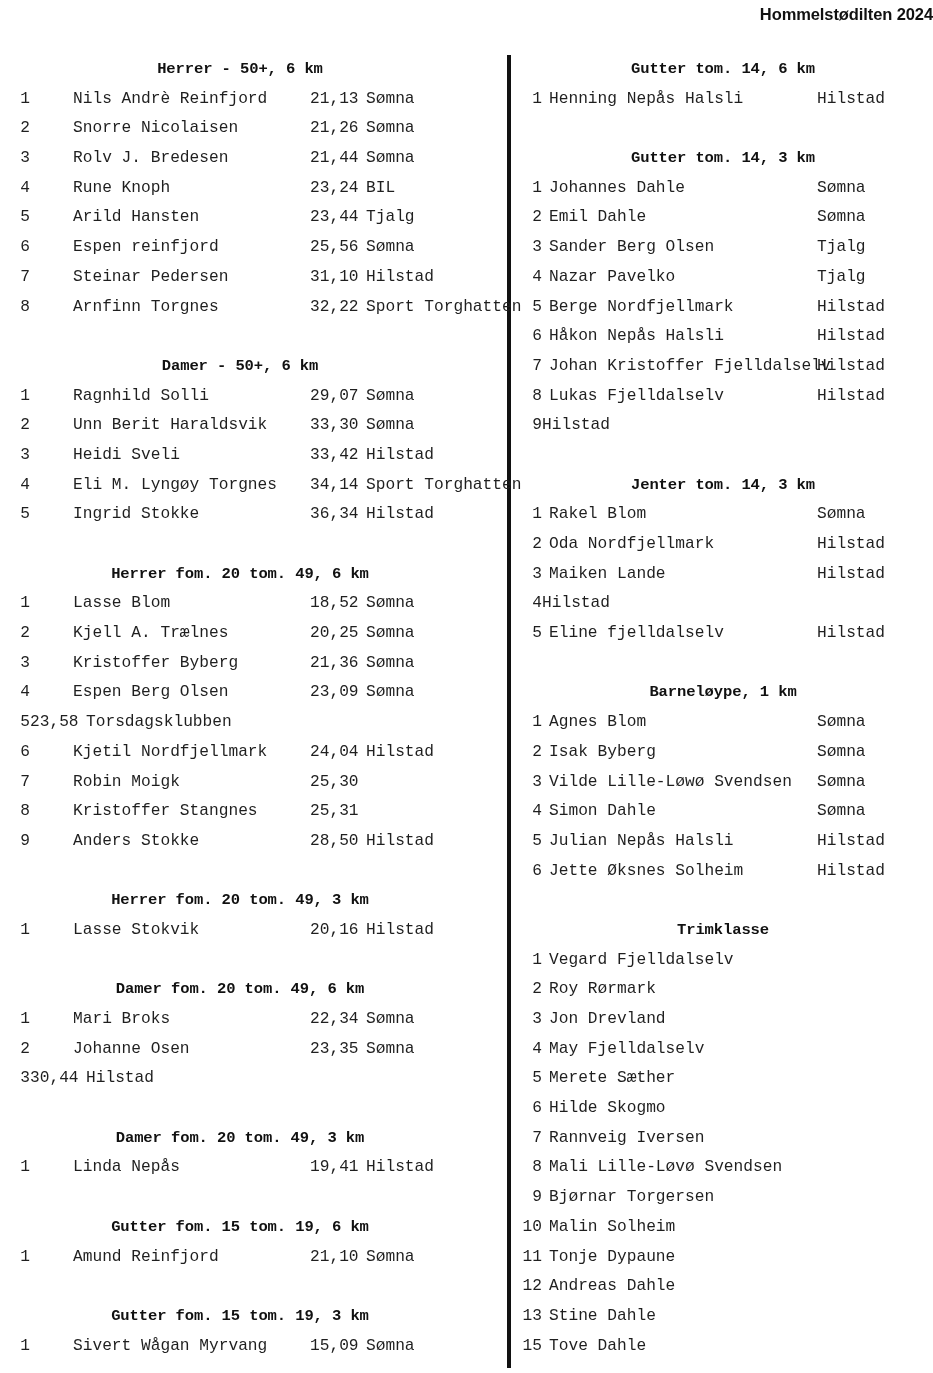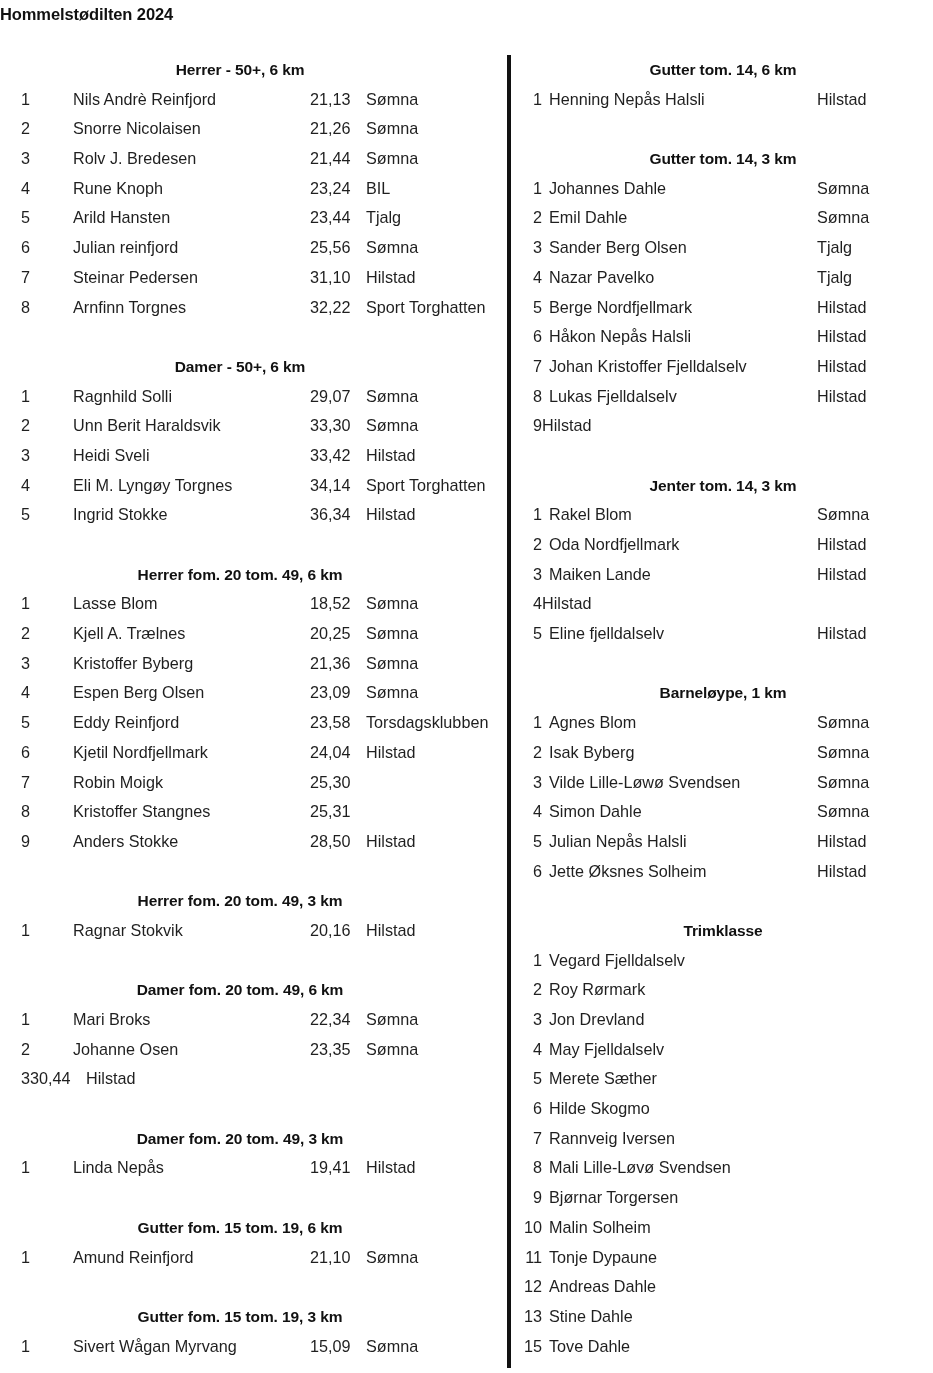--- a/index.html
+++ b/index.html
@@ -15,21 +15,21 @@
     position: relative;
     overflow: hidden;
   }
 
   
   .page-title {
     position: absolute;
     top: 5px;
     left: 0;
     width: 933px;
-    text-align: left;
+    text-align: right;
     font-size: 16.5px;
     font-weight: bold;
     letter-spacing: -0.1px;
     color: #111111;
   }
 
   
   .columns {
     position: absolute;
     top: 55px;
@@ -47,21 +47,21 @@
   .divider {
     position: absolute;
     top: 0px;
     left: 507px;
     width: 4px;
     height: 1313px;
     background: #111111;
   }
 
   
-  .section { margin: 0; padding: 0; }
+  .section { margin: 0; padding: 0; font-family: Liberation Mono, monospace; }
   .section-heading {
     font-size: 15.5px;
     font-weight: bold;
     text-align: center;
     letter-spacing: -0.1px;
     color: #111111;
     height: 29.7px;
     line-height: 29.7px;
     white-space: nowrap;
   }
@@ -135,21 +135,21 @@
           <span class="club">BIL</span>
         </div>
         <div class="row">
           <span class="rank">5</span>
           <span class="name">Arild Hansten</span>
           <span class="time">23,44</span>
           <span class="club">Tjalg</span>
         </div>
         <div class="row">
           <span class="rank">6</span>
-          <span class="name">Julian reinfjord</span>
+          <span class="name">Espen reinfjord</span>
           <span class="time">25,56</span>
           <span class="club">Sømna</span>
         </div>
         <div class="row">
           <span class="rank">7</span>
           <span class="name">Steinar Pedersen</span>
           <span class="time">31,10</span>
           <span class="club">Hilstad</span>
         </div>
         <div class="row">
@@ -215,21 +215,20 @@
           <span class="club">Sømna</span>
         </div>
         <div class="row">
           <span class="rank">4</span>
           <span class="name">Espen Berg Olsen</span>
           <span class="time">23,09</span>
           <span class="club">Sømna</span>
         </div>
         <div class="row">
           <span class="rank">5</span>
-          <span class="name">Eddy Reinfjord</span>
           <span class="time">23,58</span>
           <span class="club">Torsdagsklubben</span>
         </div>
         <div class="row">
           <span class="rank">6</span>
           <span class="name">Kjetil Nordfjellmark</span>
           <span class="time">24,04</span>
           <span class="club">Hilstad</span>
         </div>
         <div class="row">
@@ -249,21 +248,21 @@
           <span class="name">Anders Stokke</span>
           <span class="time">28,50</span>
           <span class="club">Hilstad</span>
         </div>
       </div>
       <div class="spacer"></div>
       <div class="section">
         <div class="section-heading">Herrer fom. 20 tom. 49, 3 km</div>
         <div class="row">
           <span class="rank">1</span>
-          <span class="name">Ragnar Stokvik</span>
+          <span class="name">Lasse Stokvik</span>
           <span class="time">20,16</span>
           <span class="club">Hilstad</span>
         </div>
       </div>
       <div class="spacer"></div>
       <div class="section">
         <div class="section-heading">Damer fom. 20 tom. 49, 6 km</div>
         <div class="row">
           <span class="rank">1</span>
           <span class="name">Mari Broks</span>

